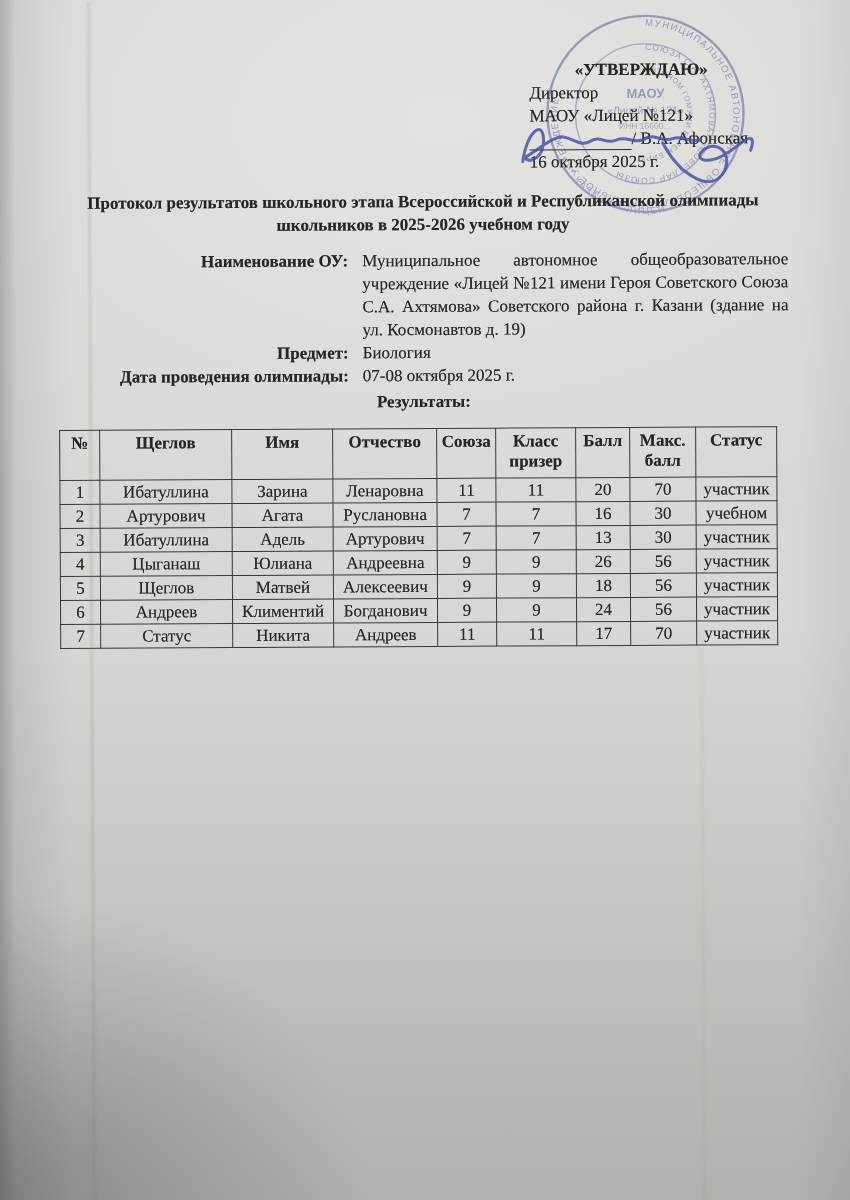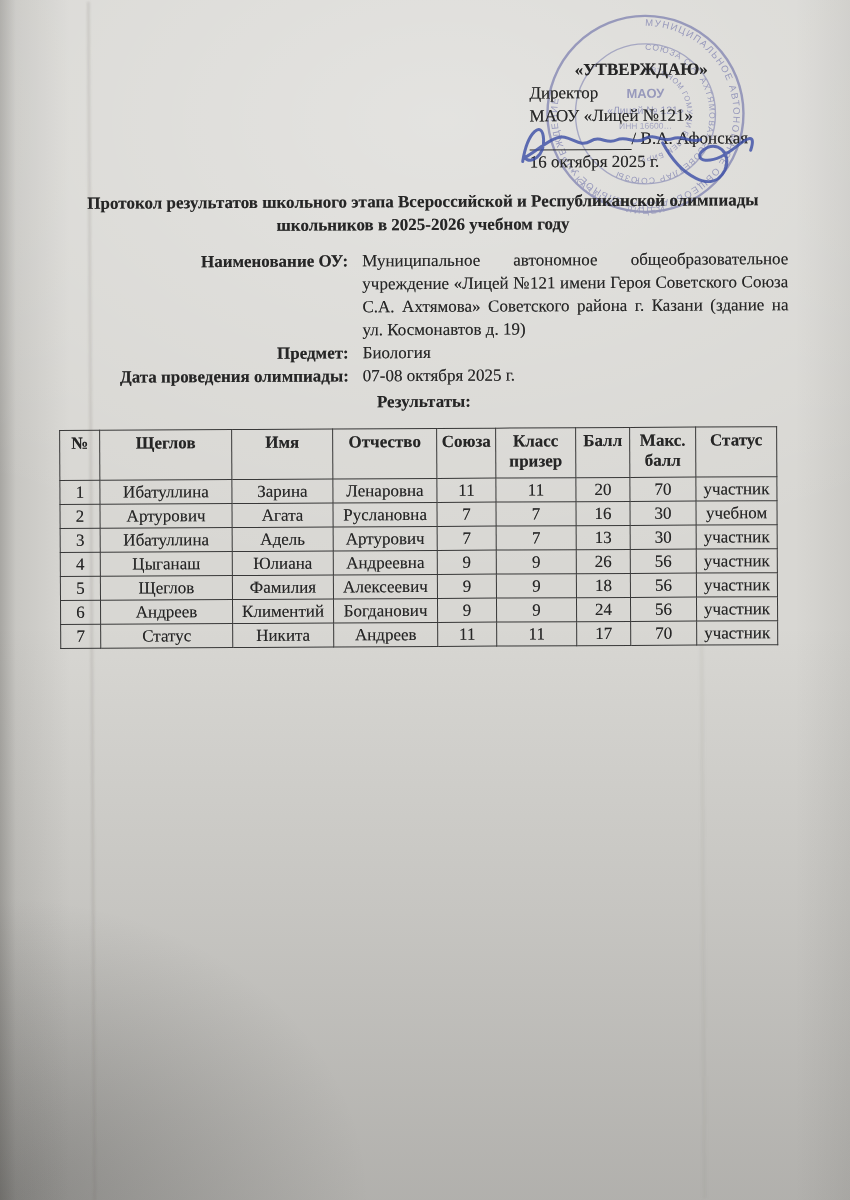--- a/index.html
+++ b/index.html
@@ -180,21 +180,21 @@
           <td class="c3">Андреевна</td>
           <td class="c4">9</td>
           <td class="c5">9</td>
           <td class="c6">26</td>
           <td class="c7">56</td>
           <td class="c8">участник</td>
         </tr>
         <tr>
           <td class="c0">5</td>
           <td class="c1">Щеглов</td>
-          <td class="c2">Фамилия</td>
+          <td class="c2">Матвей</td>
           <td class="c3">Алексеевич</td>
           <td class="c4">9</td>
           <td class="c5">9</td>
           <td class="c6">18</td>
           <td class="c7">56</td>
           <td class="c8">участник</td>
         </tr>
         <tr>
           <td class="c0">6</td>
           <td class="c1">Андреев</td>

